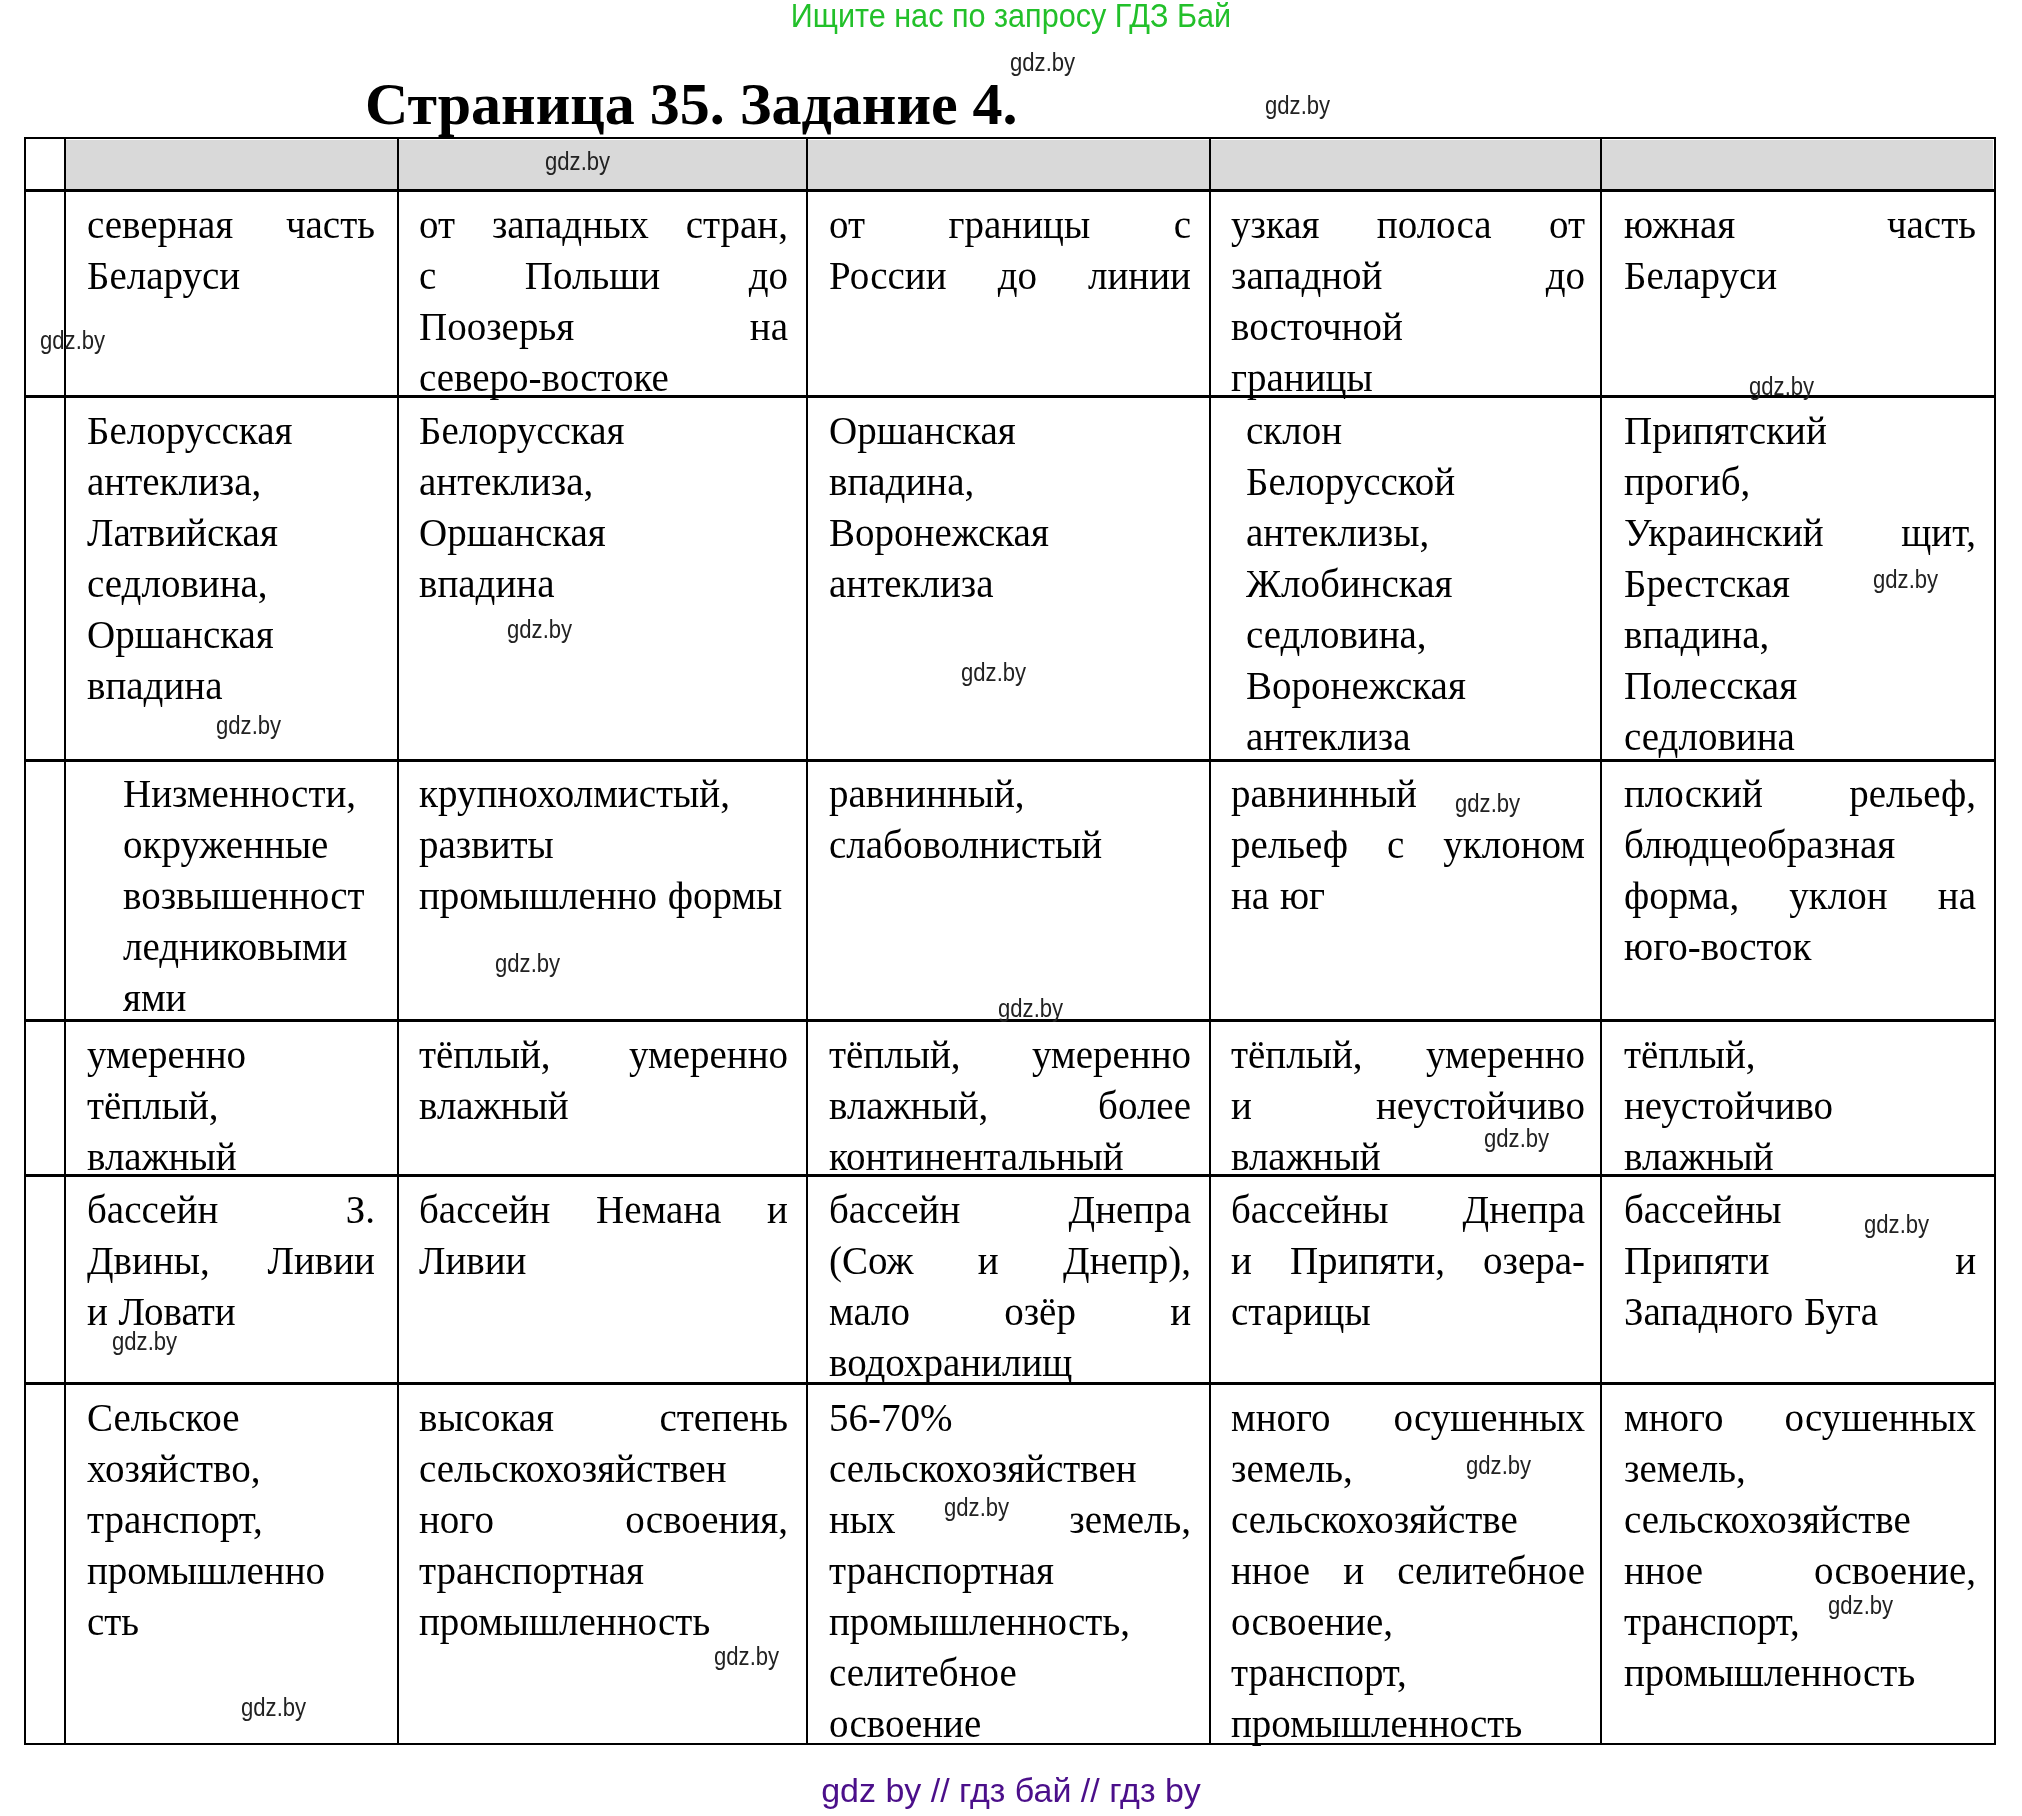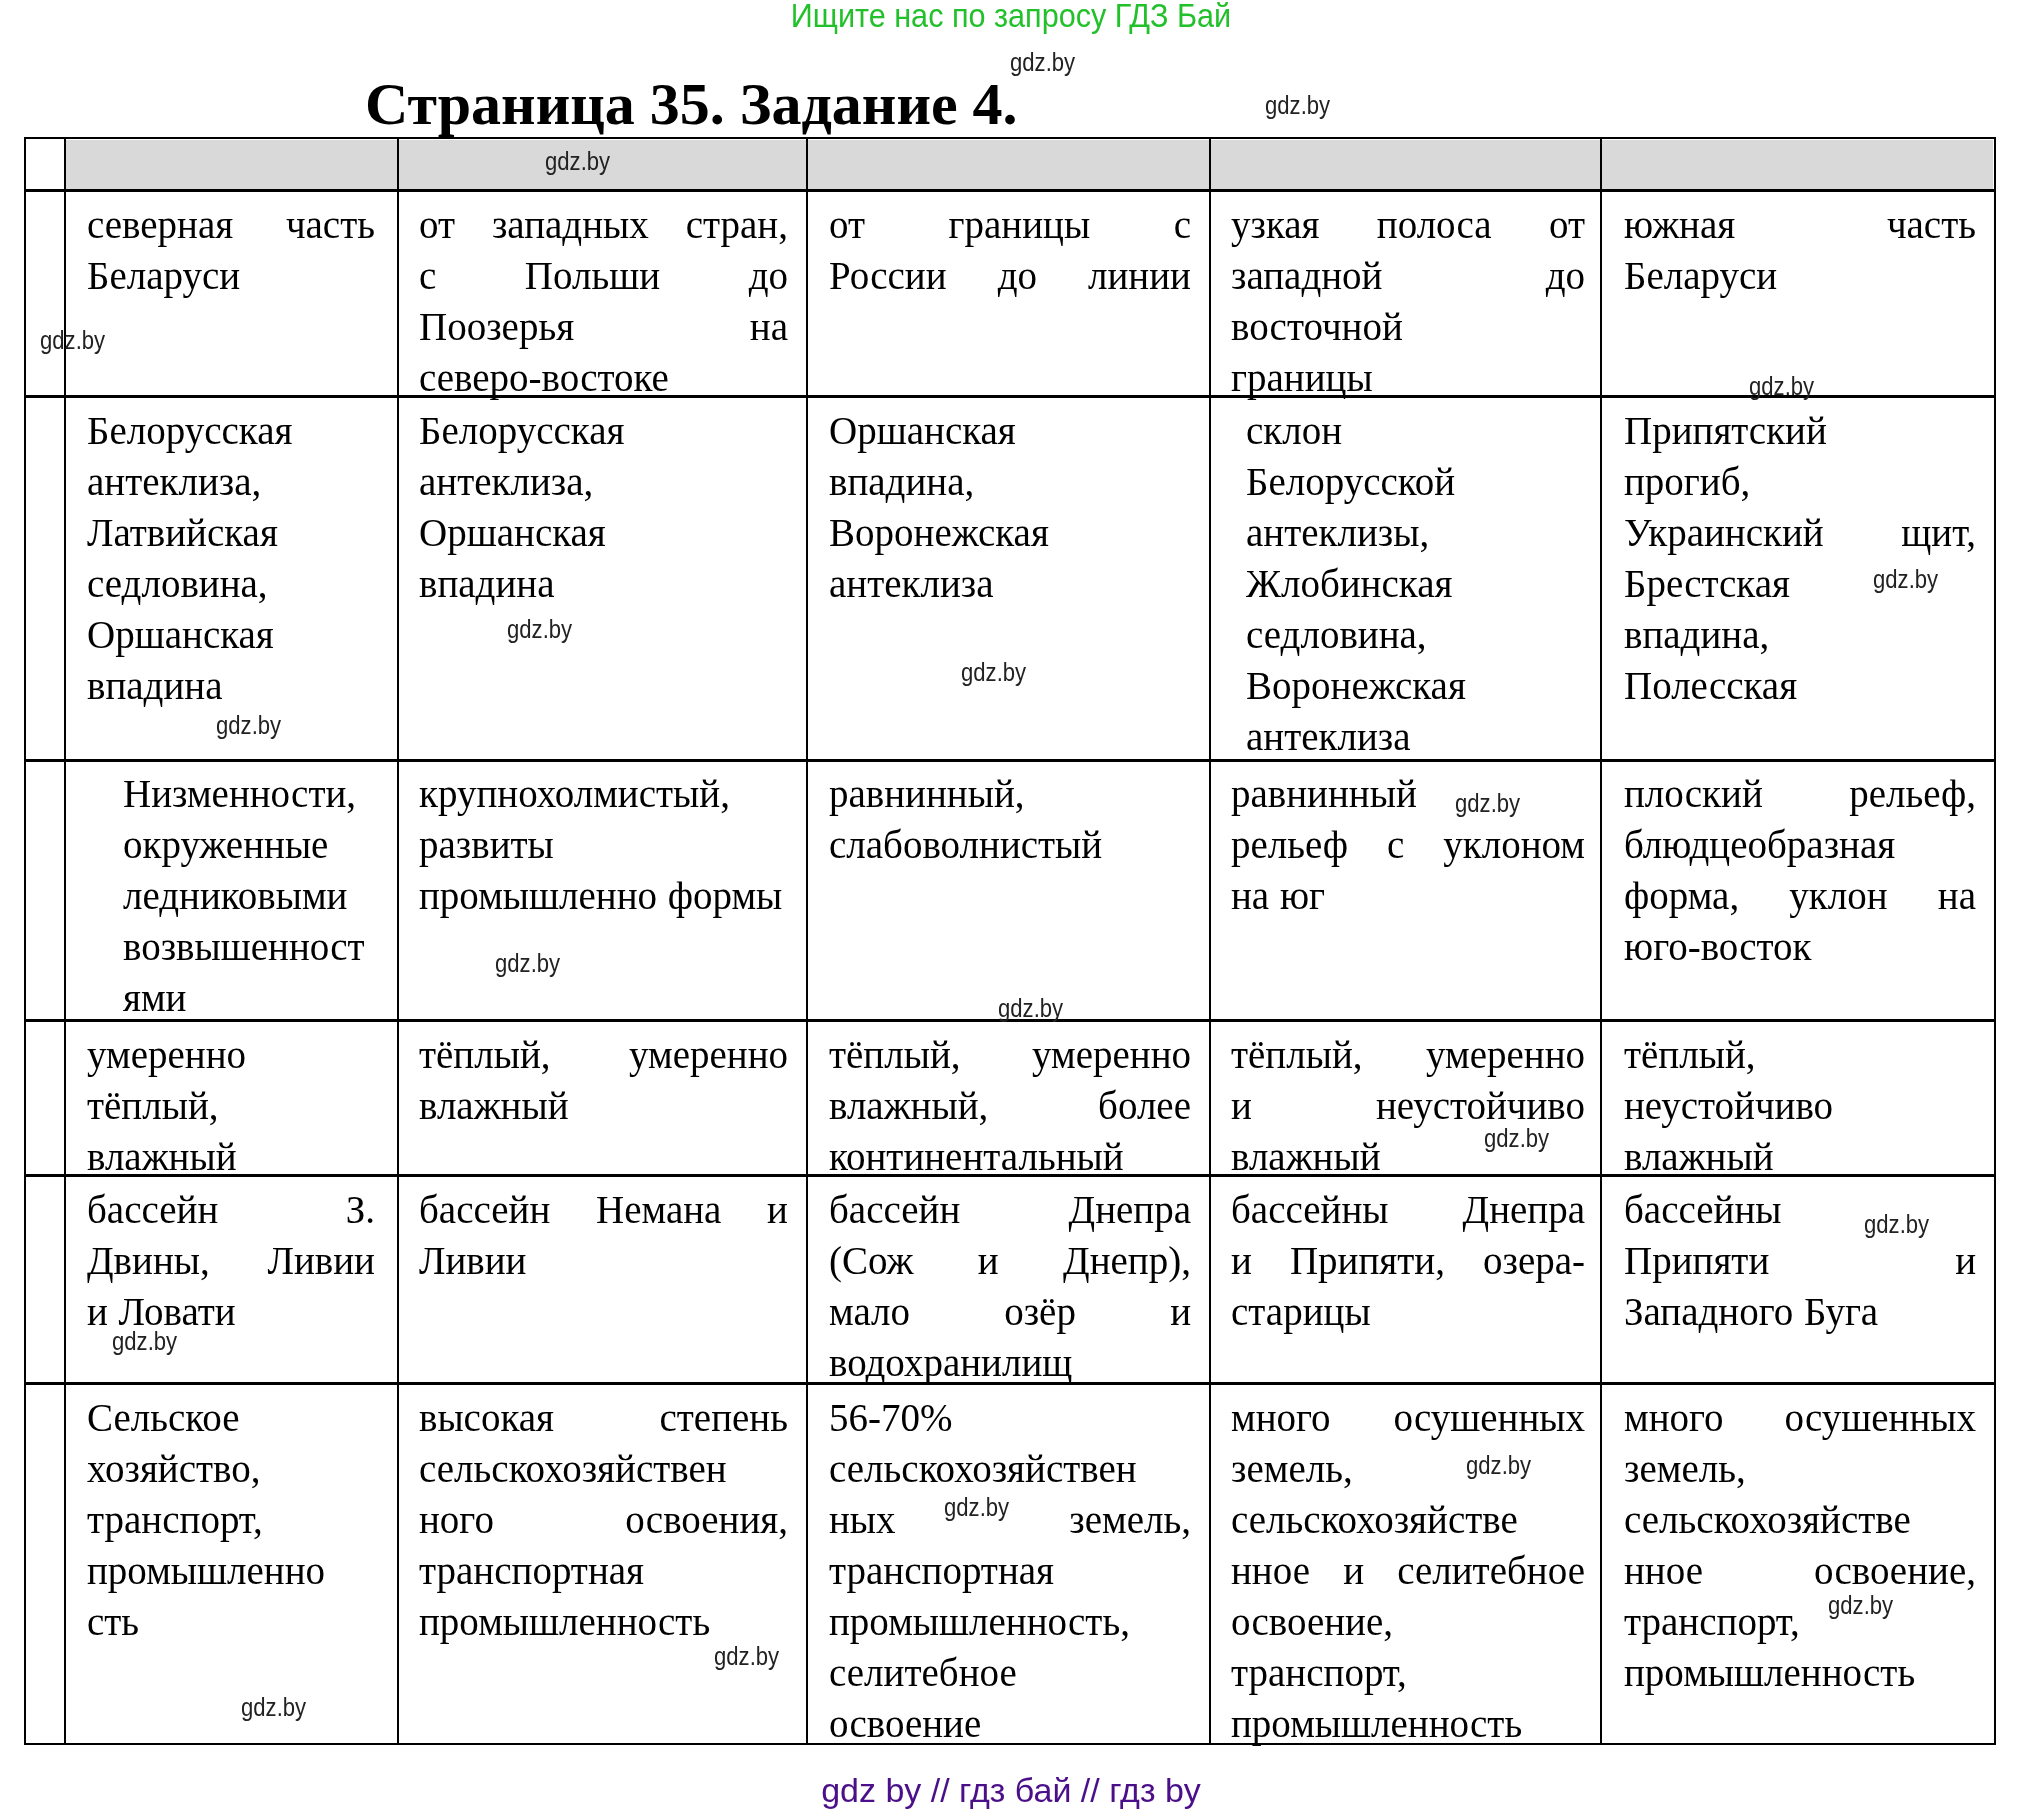--- a/index.html
+++ b/index.html
@@ -191,33 +191,36 @@
         </div>
         <div class="ln last">
           <span>Брестская</span>
         </div>
         <div class="ln last">
           <span>впадина,</span>
         </div>
         <div class="ln last">
           <span>Полесская</span>
         </div>
+        <div class="ln last">
+          <span>седловина</span>
+        </div>
       </div>
       <div class="cell" style="left: 101px; width: 288px; top: 768px; margin-left: 22px;">
         <div class="ln last">
           <span>Низменности,</span>
         </div>
         <div class="ln last">
           <span>окруженные</span>
         </div>
         <div class="ln last">
+          <span>возвышенност</span>
+        </div>
+        <div class="ln last">
           <span>ледниковыми</span>
-        </div>
-        <div class="ln last">
-          <span>возвышенност</span>
         </div>
         <div class="ln last">
           <span>ями</span>
         </div>
       </div>
       <div class="cell" style="left: 419px; width: 369px; top: 768px;">
         <div class="ln last">
           <span>крупнохолмистый,</span>
         </div>
         <div class="ln last">

